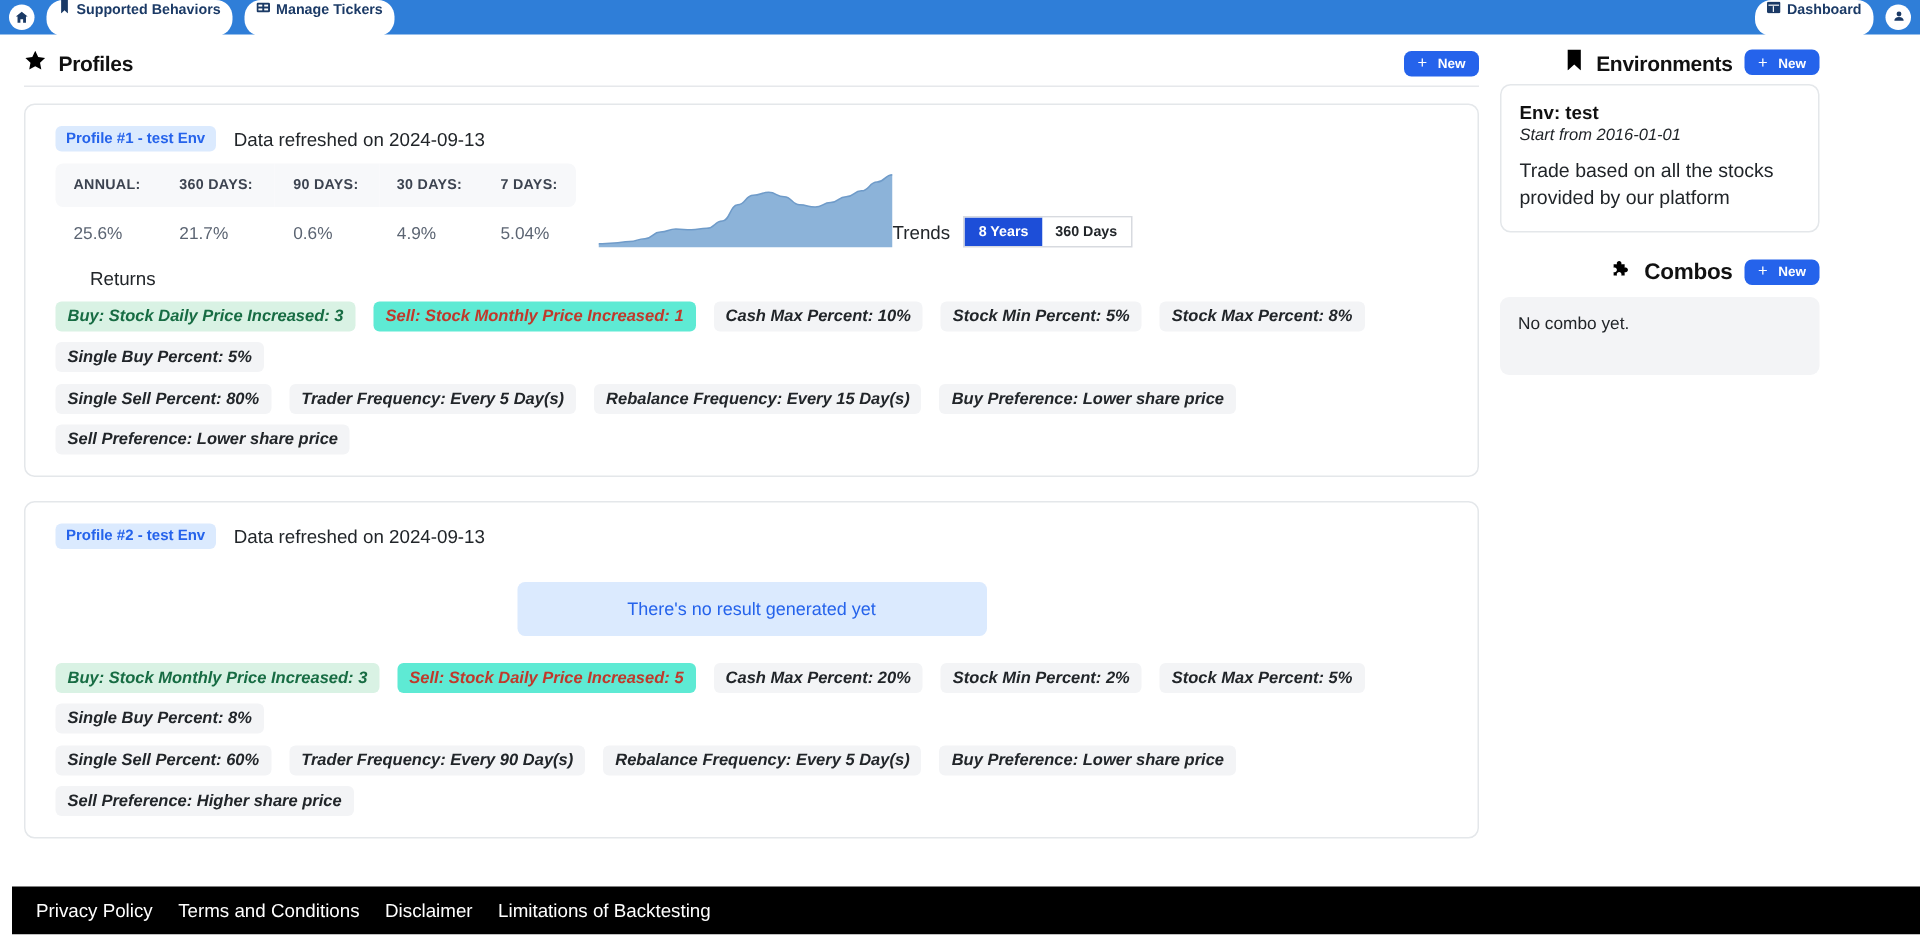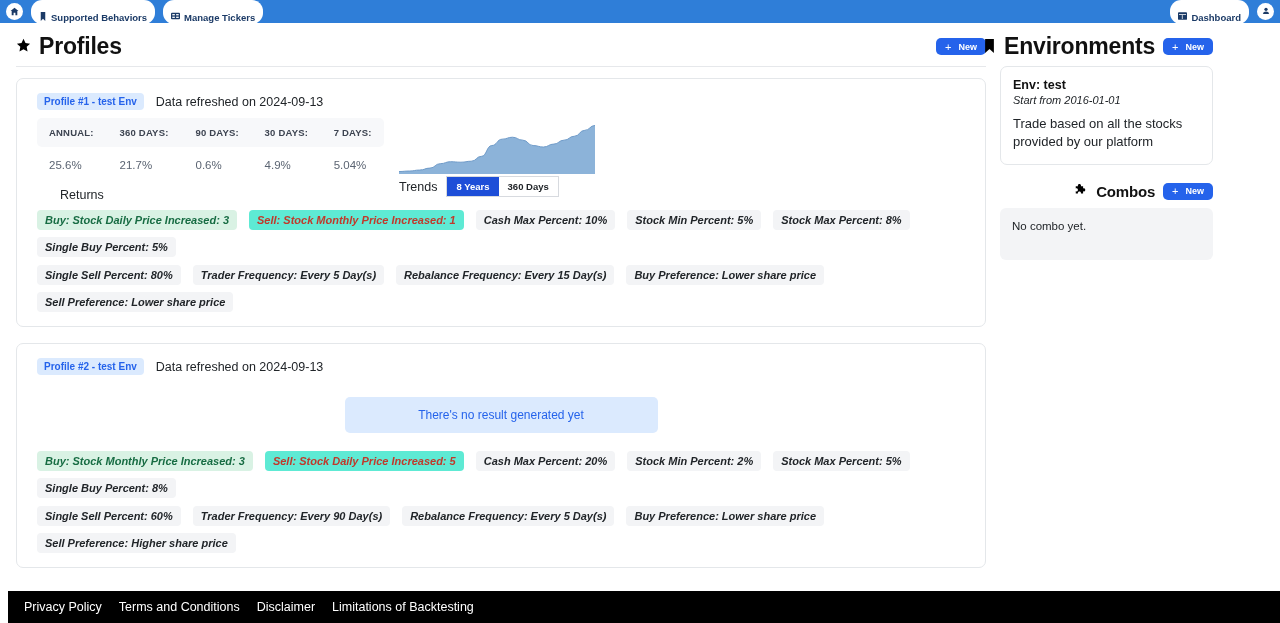--- a/index.html
+++ b/index.html
@@ -21,21 +21,21 @@
     align-items: center;
     padding: 0 6px;
     gap: 8px;
   }
   .nav-pill {
     background: #ffffff;
     color: #1b3a66;
     border-radius: 11px;
     height: 22px;
     display: inline-flex;
-    align-items: flex-start;
+    align-items: flex-end;
     gap: 4px;
     padding: 12px 8px;
     font-size: 9.5px;
     font-weight: bold;
     white-space: nowrap;
   }
   .nav-circle {
     background: #ffffff;
     width: 17px; height: 17px;
     border-radius: 50%;
@@ -60,21 +60,21 @@
 
   
   .sec-head {
     display: flex;
     align-items: center;
     gap: 8px;
     padding: 4px 0 6px 0;
   }
   .sec-head.right { justify-content: flex-end; }
   .sec-title {
-    font-size: 23px;
+    font-size: 14px;
     font-weight: bold;
     color: #111;
     letter-spacing: -0.2px;
   }
   .sec-title.small { font-size: 15px; }
   .sec-icon { font-size: 15px; color: #000; line-height: 1; }
   .sec-spacer { flex: 1 1 auto; }
   .btn-new {
     background: #2563eb;
     color: #fff;
@@ -142,22 +142,21 @@
   }
   .returns-label {
     font-size: 12.5px;
     color: #212529;
     padding: 11px 0 0 23px;
   }
 
   .chart-wrap {
     flex: 1 1 auto;
     display: flex;
-    flex-direction: column;
-    align-items: flex-start;
+    align-items: flex-end;
     padding-top: 4px;
   }
   .chart-svg { display: block; }
   .trends-row {
     display: flex;
     align-items: center;
     gap: 9px;
     margin-top: 2px;
   }
   .trends-label { font-size: 12.5px; color: #212529; }

